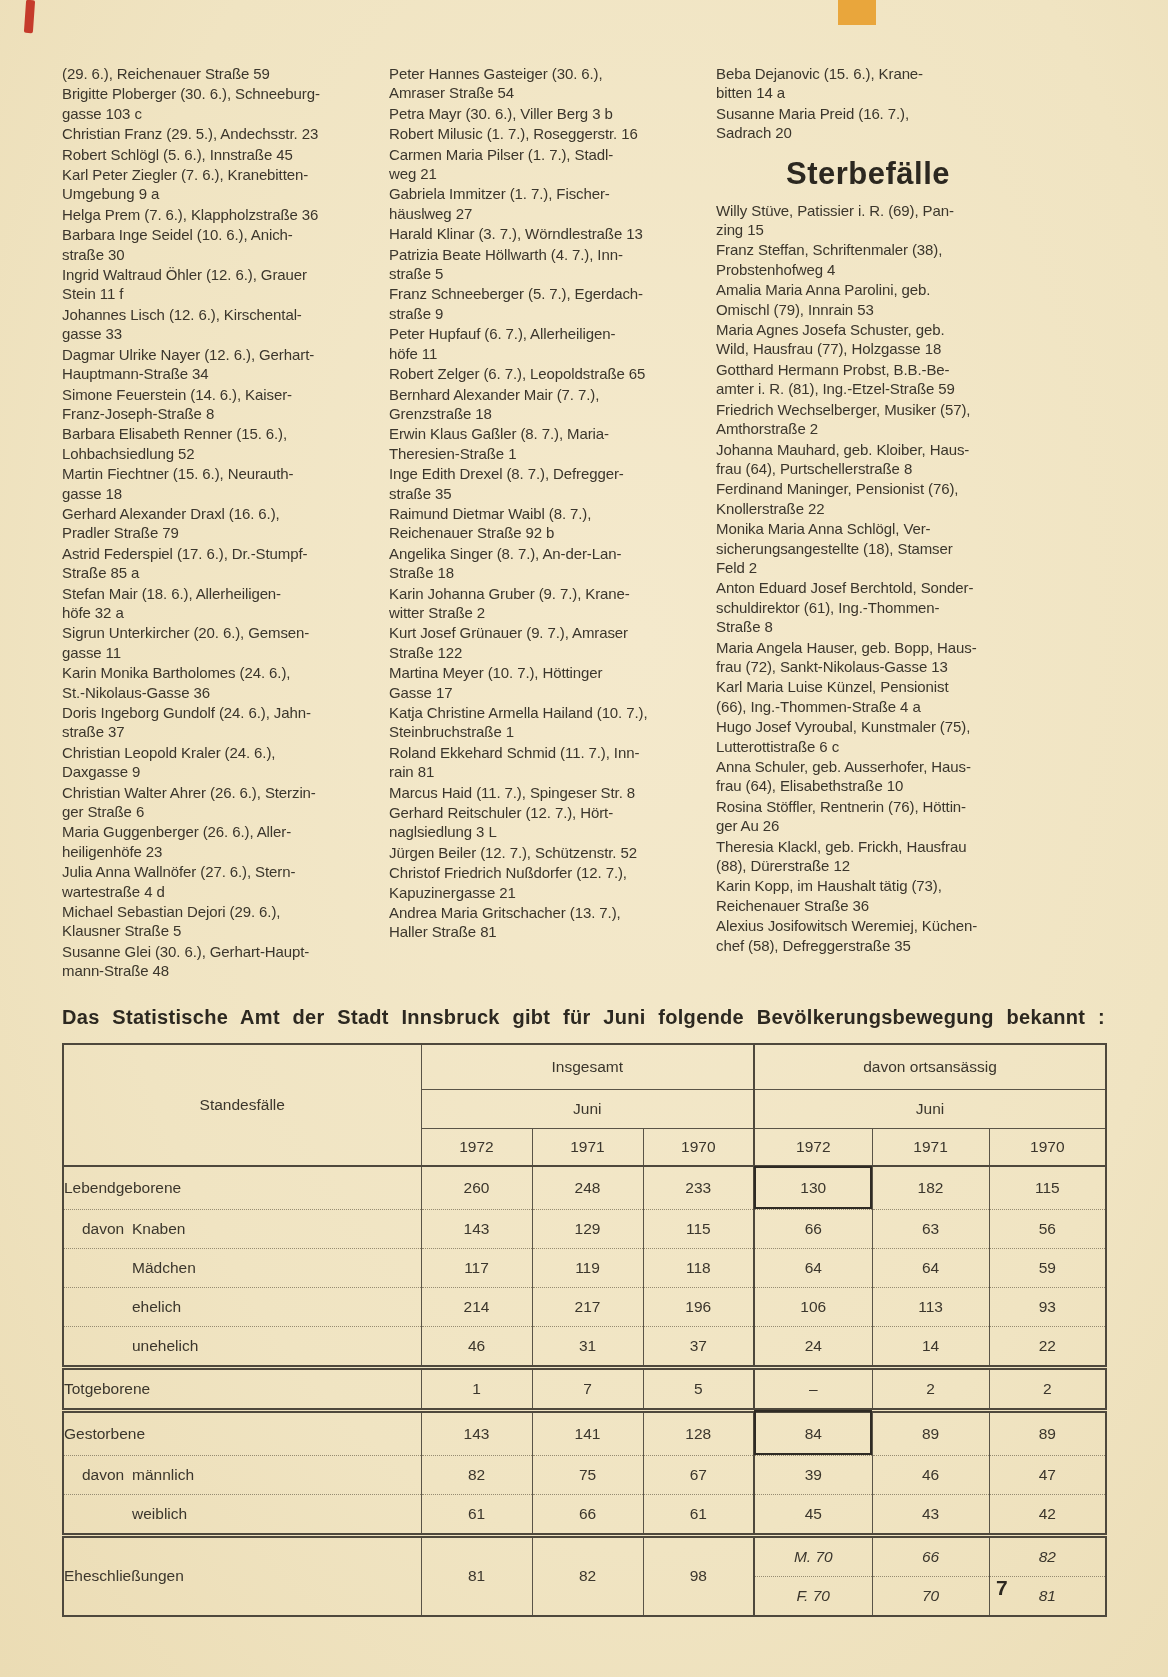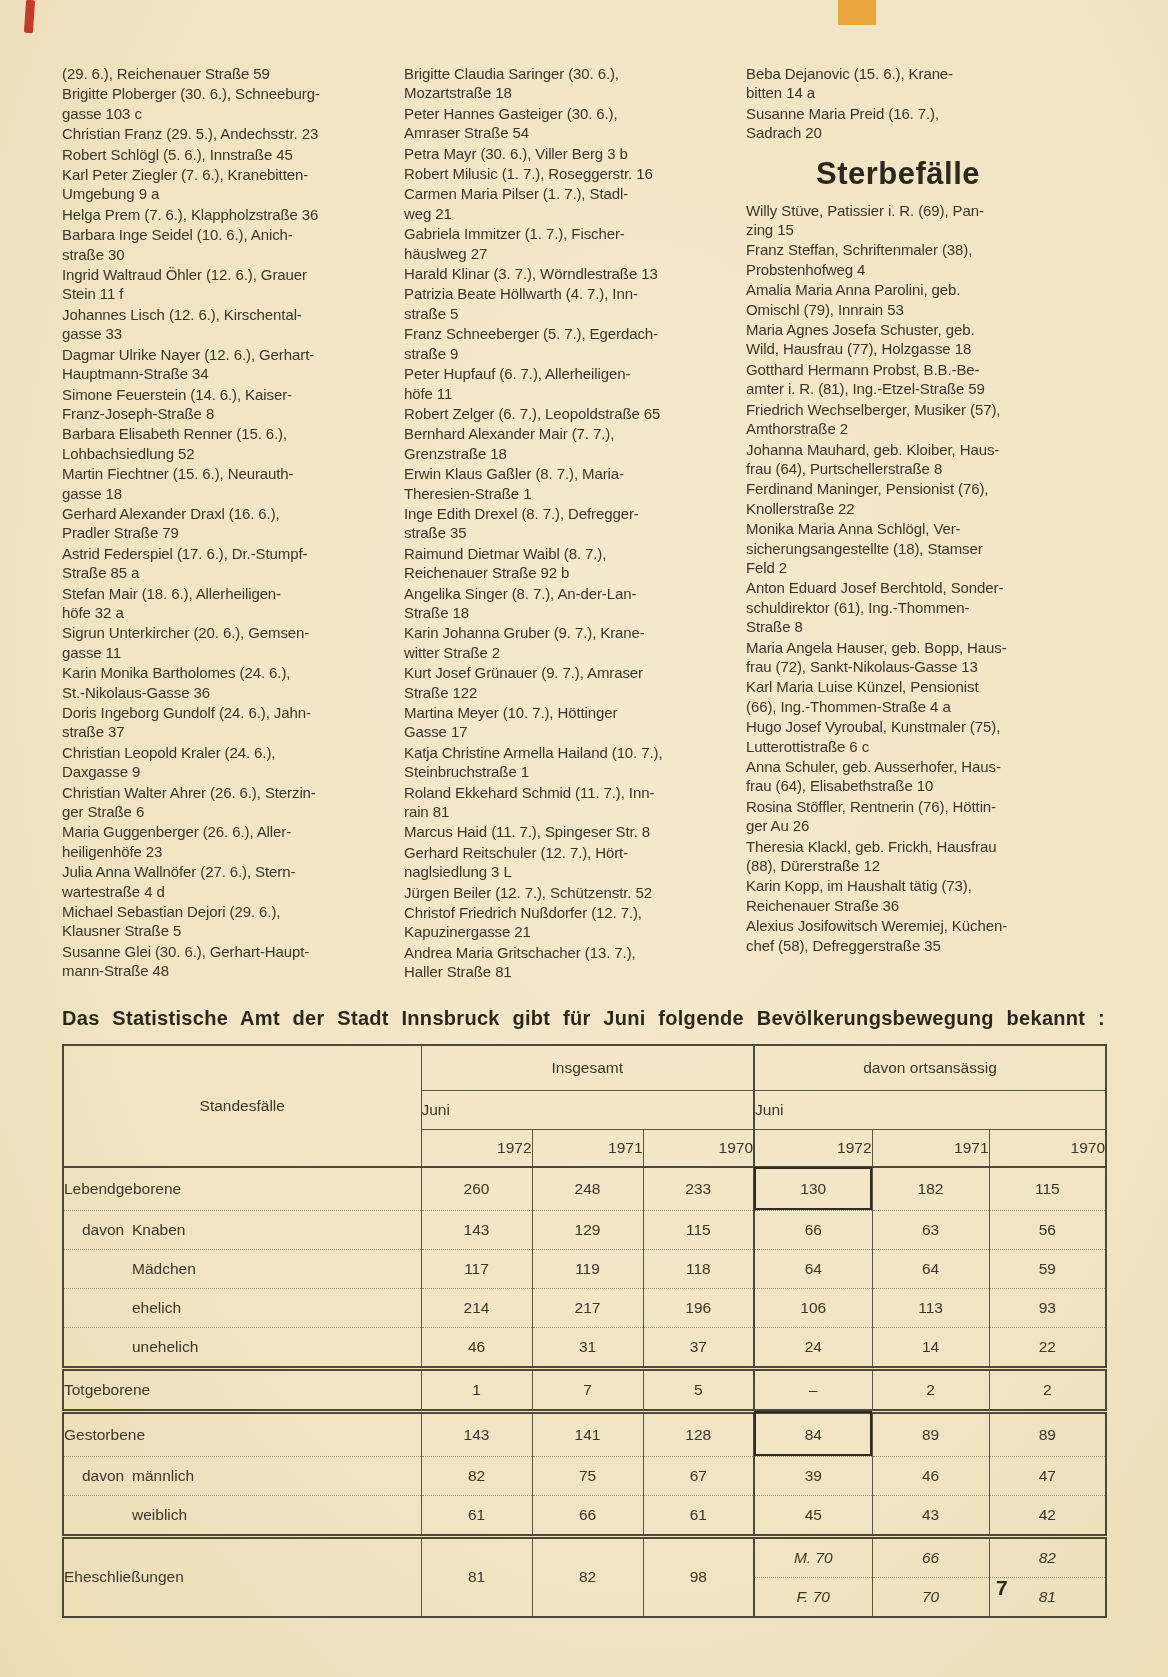--- a/index.html
+++ b/index.html
@@ -15,21 +15,21 @@
     position:absolute; left:25px; top:0; width:9px; height:33px;
     background:#c53b2b; transform:rotate(4deg); border-radius:2px;
   }
   .mark-orange {
     position:absolute; left:838px; top:0; width:38px; height:25px;
     background:#e9a63c;
   }
   .content { position:absolute; left:62px; top:64px; width:1043px; }
 
   
-  .columns { display:grid; grid-template-columns:302px 302px 304px; column-gap:40px; }
+  .columns { display:grid; grid-template-columns:302px 302px 304px; column-gap:25px; }
   .entry {
     white-space:pre-line;
     font-size:15px; line-height:19.4px;
     letter-spacing:-0.1px;
     margin:0 0 1px 0;
   }
   .deaths-heading {
     font-size:31px; font-weight:bold; text-align:center;
     letter-spacing:0.5px; color:#2c2820;
     margin:13px 0 9px 0;
@@ -48,22 +48,22 @@
     width:1043px; table-layout:fixed;
     border-collapse:collapse;
     border:2px solid #4e483c;
     font-size:15.5px;
   }
   table.stats th, table.stats td {
     font-weight:normal; padding:0; vertical-align:middle; color:#3b362c;
   }
   th.label-h { border-right:1px solid #5a5447; text-align:center;margin-top:43px; }
   tr.h1row th { height:44px; text-align:center; }
-  tr.h2row th { height:38px; text-align:left; }
-  tr.years th { height:36px; text-align:right; }
+  tr.h2row th { height:38px; text-align:center; }
+  tr.years th { height:36px; text-align:center; }
   th.group, th.month { border-bottom:1px solid #5a5447; }
   tr.years { border-bottom:2px solid #4e483c; }
   .v  { border-left:1px solid #5a5447; }
   .g2 { border-left:2px solid #4e483c; }
 
   tbody td { height:38px; }
   tr.tall td { height:42px; }
   td.num { text-align:center; }
   td.label { position:relative; padding-left:18px; text-align:left; border-right:1px solid #5a5447; }
   td.label.ind { padding-left:68px; }
@@ -138,22 +138,20 @@
 heiligenhöfe 23</p>
           <p class="entry">Julia Anna Wallnöfer (27. 6.), Stern-
 wartestraße 4 d</p>
           <p class="entry">Michael Sebastian Dejori (29. 6.),
 Klausner Straße 5</p>
           <p class="entry">Susanne Glei (30. 6.), Gerhart-Haupt-
 mann-Straße 48</p>
         </div>
       <div class="col">
 
-      <p class="entry">Brigitte Claudia Saringer (30. 6.),
-Mozartstraße 18</p>
           <p class="entry">Peter Hannes Gasteiger (30. 6.),
 Amraser Straße 54</p>
           <p class="entry">Petra Mayr (30. 6.), Viller Berg 3 b</p>
           <p class="entry">Robert Milusic (1. 7.), Roseggerstr. 16</p>
           <p class="entry">Carmen Maria Pilser (1. 7.), Stadl-
 weg 21</p>
           <p class="entry">Gabriela Immitzer (1. 7.), Fischer-
 häuslweg 27</p>
           <p class="entry">Harald Klinar (3. 7.), Wörndlestraße 13</p>
           <p class="entry">Patrizia Beate Höllwarth (4. 7.), Inn-

